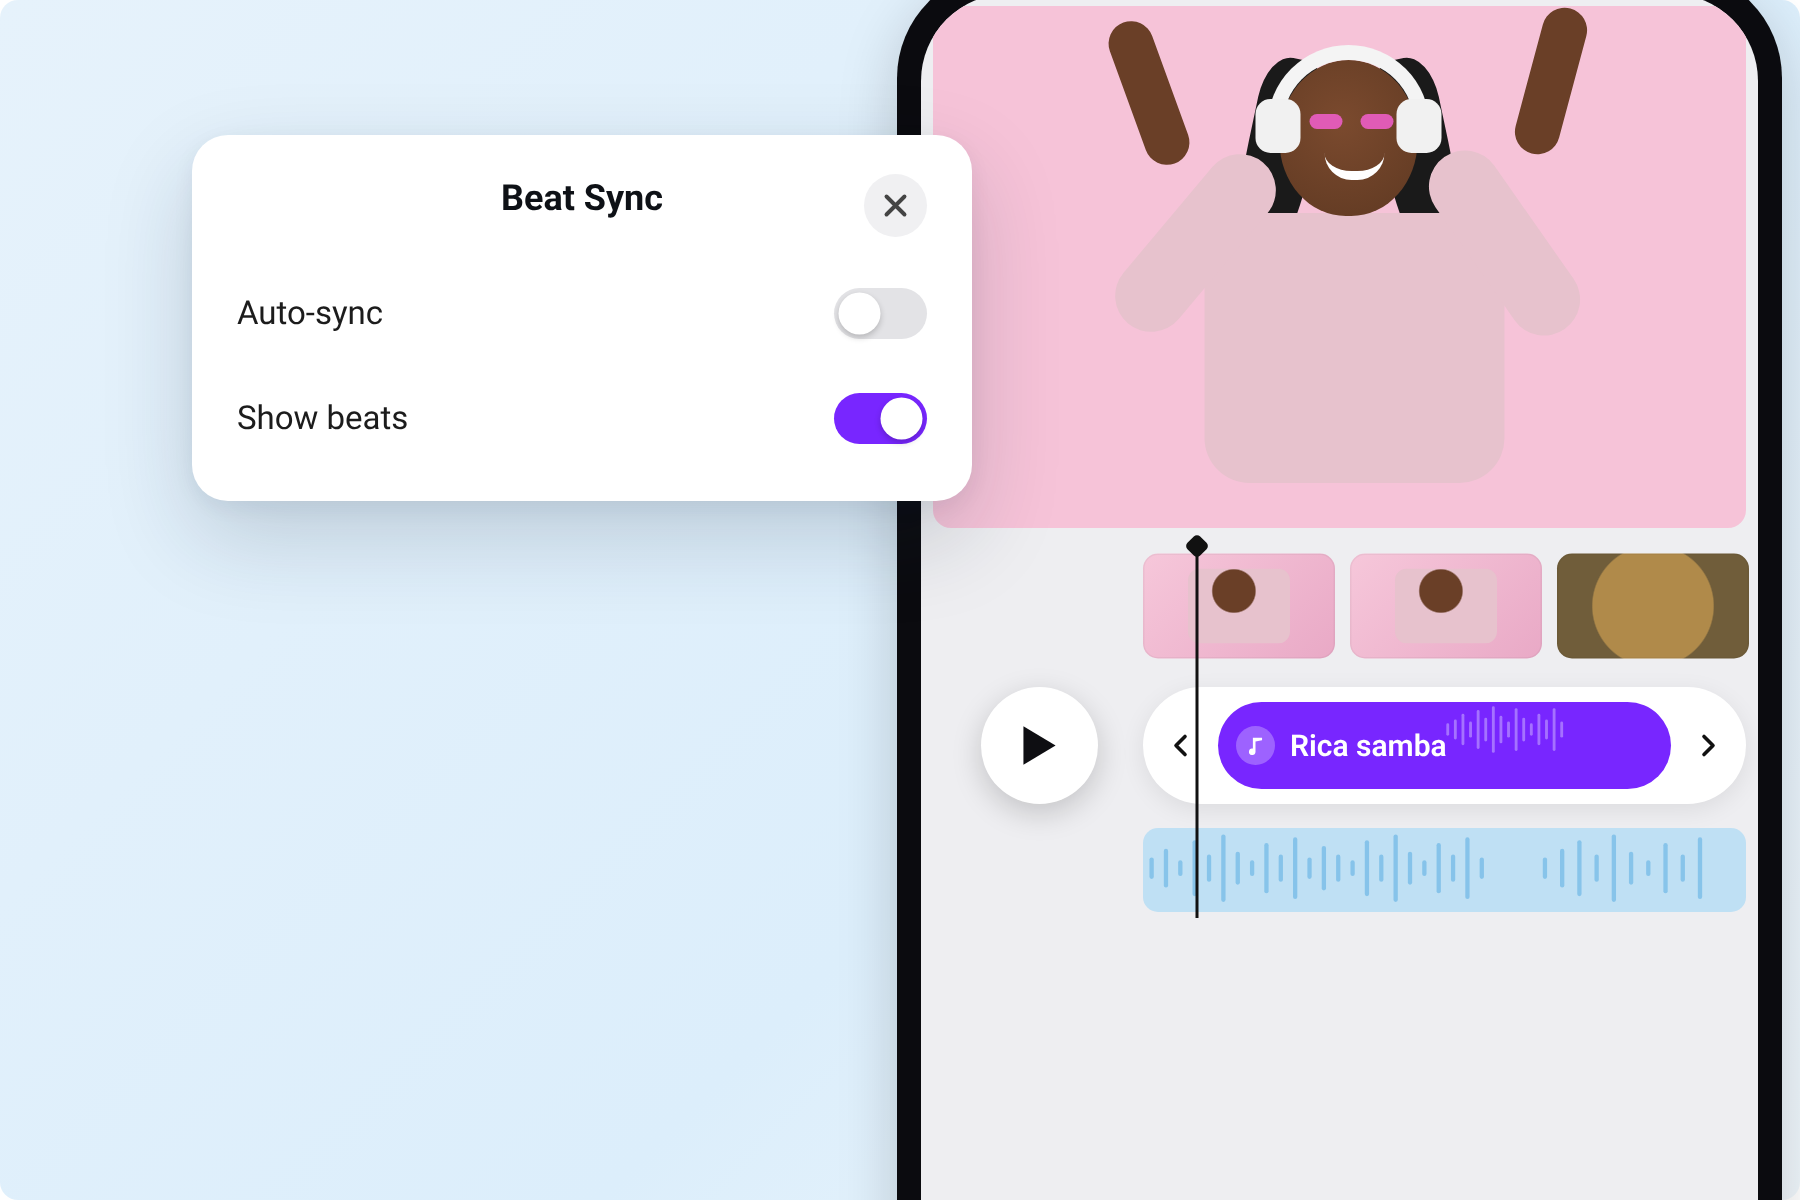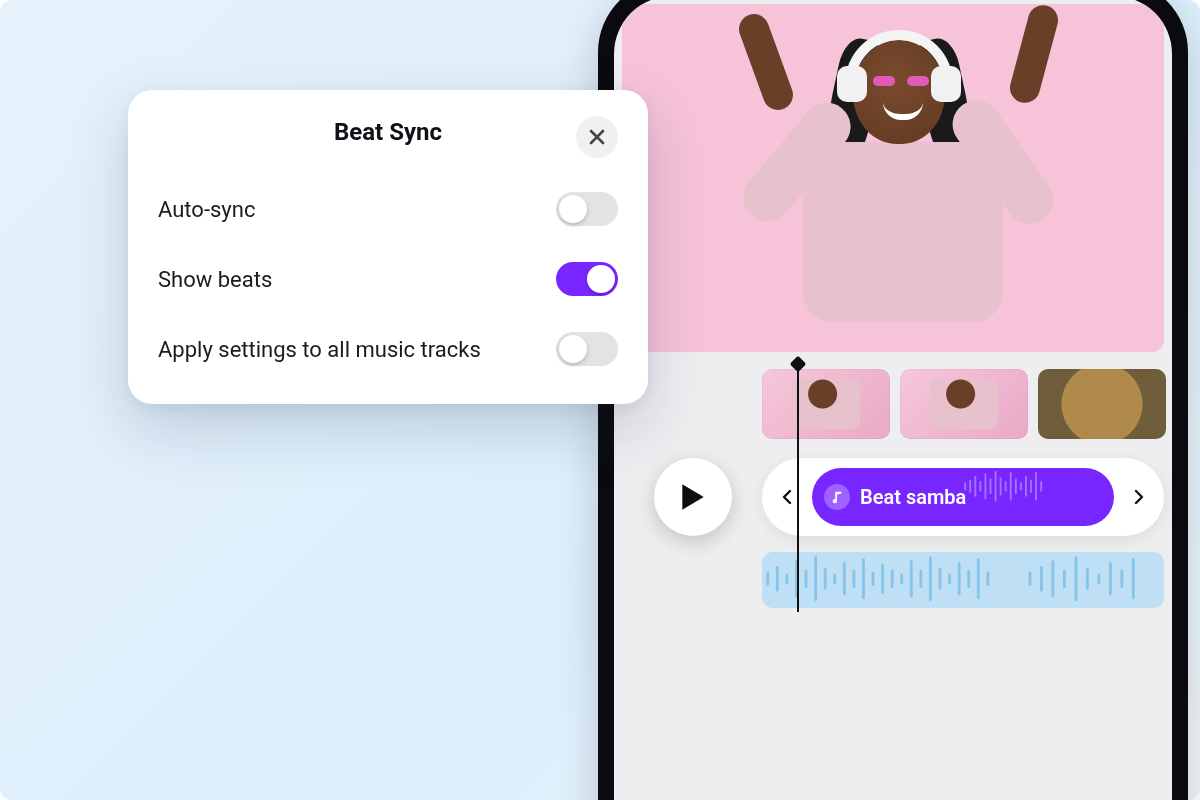--- a/index.html
+++ b/index.html
@@ -224,21 +224,21 @@
           <svg width="16" height="16" viewBox="0 0 16 16">
               <path d="M10 2 L4 8 L10 14" stroke="#111" stroke-width="2.4" fill="none" stroke-linecap="round" stroke-linejoin="round"></path>
             </svg>
         </div>
         <div class="audio-pill">
           <div class="note-badge">
             <svg width="14" height="14" viewBox="0 0 16 16">
                 <path d="M6 2v8.3A2.5 2.5 0 1 0 8 13V5l5-1V2L6 2z" fill="#fff"></path>
               </svg>
           </div>
-          <span class="track-name">Beat samba</span>
+          <span class="track-name">Rica samba</span>
           <svg class="wave1" viewBox="0 0 240 58" preserveAspectRatio="none">
             <g stroke="#cbb0ff" stroke-width="3" stroke-linecap="round">
               <line x1="5" y1="24" x2="5" y2="34"></line>
                 <line x1="13" y1="20" x2="13" y2="38"></line>
               <line x1="21" y1="14" x2="21" y2="44"></line>
                 <line x1="29" y1="22" x2="29" y2="36"></line>
               <line x1="37" y1="10" x2="37" y2="48"></line>
                 <line x1="45" y1="18" x2="45" y2="40"></line>
               <line x1="53" y1="6" x2="53" y2="52"></line>
                 <line x1="61" y1="16" x2="61" y2="42"></line>
@@ -321,21 +321,15 @@
       <div class="toggle off">
           <div class="knob"></div>
         </div>
     </div>
     <div class="row">
       <span>Show beats</span>
       <div class="toggle on">
           <div class="knob"></div>
         </div>
     </div>
-    <div class="row">
-      <span>Apply settings to all music tracks</span>
-      <div class="toggle off">
-          <div class="knob"></div>
-        </div>
-    </div>
   </div>
 
 </div>
 
 </body></html>

